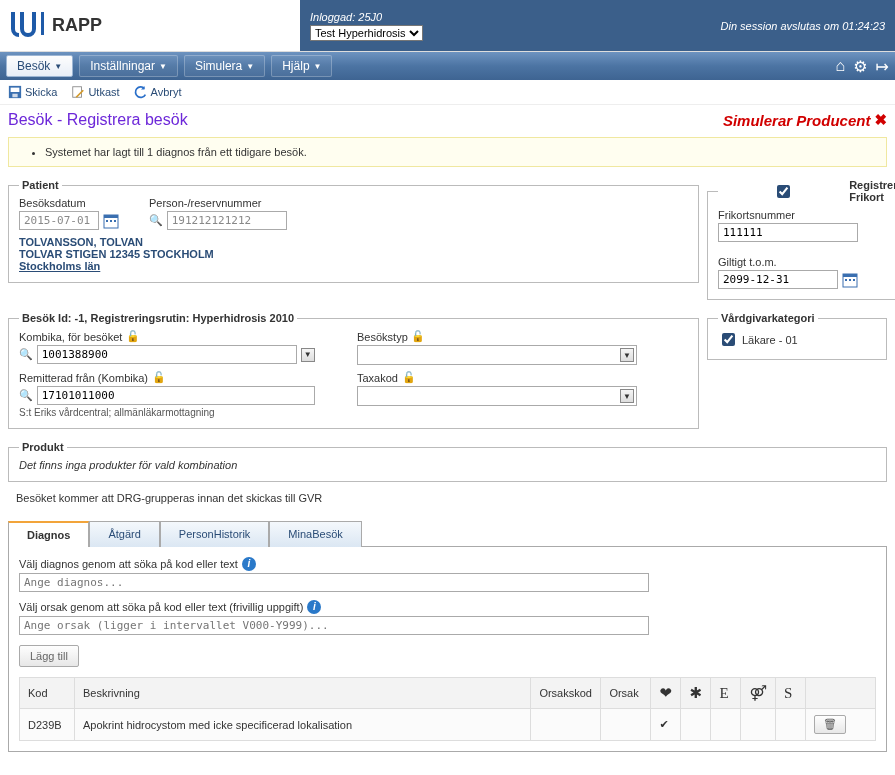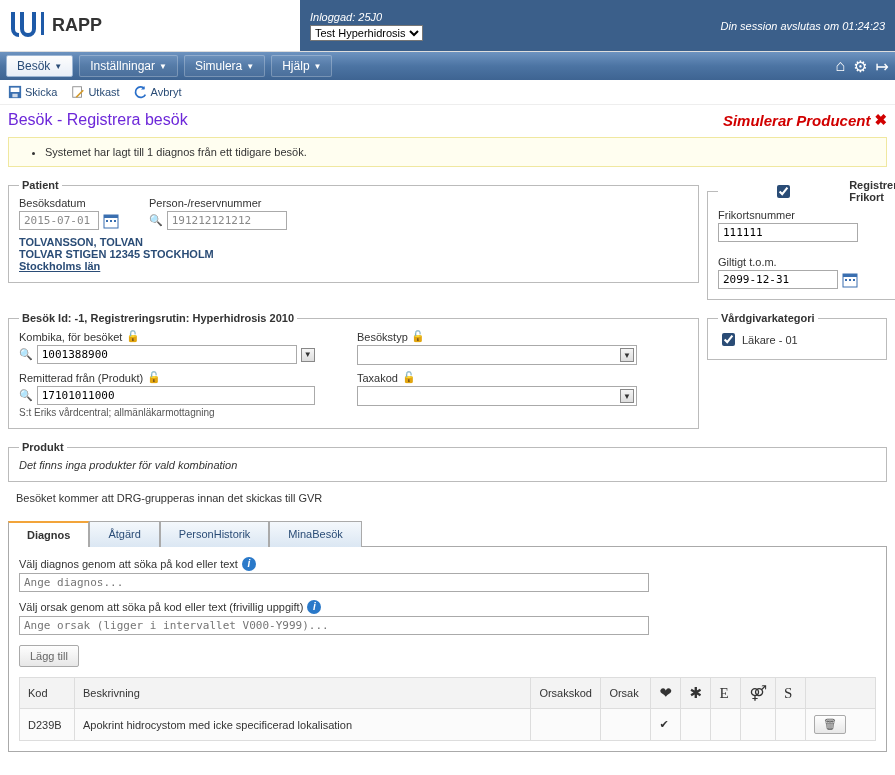--- a/index.html
+++ b/index.html
@@ -421,21 +421,21 @@
             <span class="lock-icon">🔓</span>
           </span>
           <div class="select-wide">
             <span class="select-caret">▼</span>
           </div>
         </div>
       </div>
       <div class="two-col" style="margin-top:6px">
         <div class="col" style="width:330px">
           <span class="label">
-            <span>Remitterad från (Produkt)</span>
+            <span>Remitterad från (Kombika)</span>
             <span class="lock-icon">🔓</span>
           </span>
           <div class="input-row">
             <span class="magnify">🔍</span>
             <input type="text" style="width: 278px;" value="17101011000">
           </div>
           <div class="small-note">S:t Eriks vårdcentral; allmänläkarmottagning</div>
         </div>
         <div class="col">
           <span class="label">

